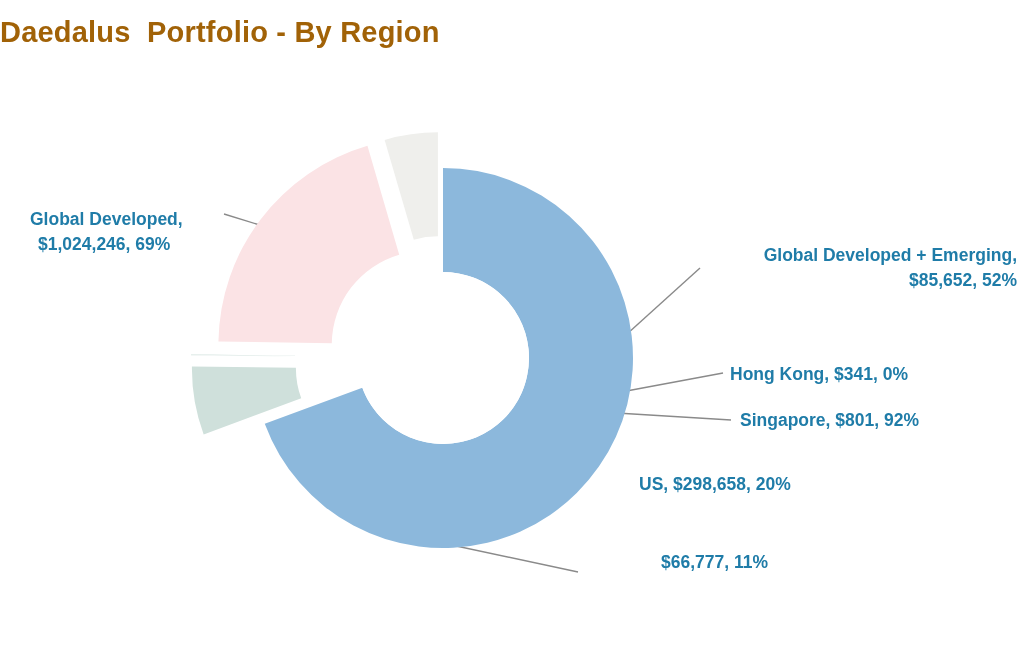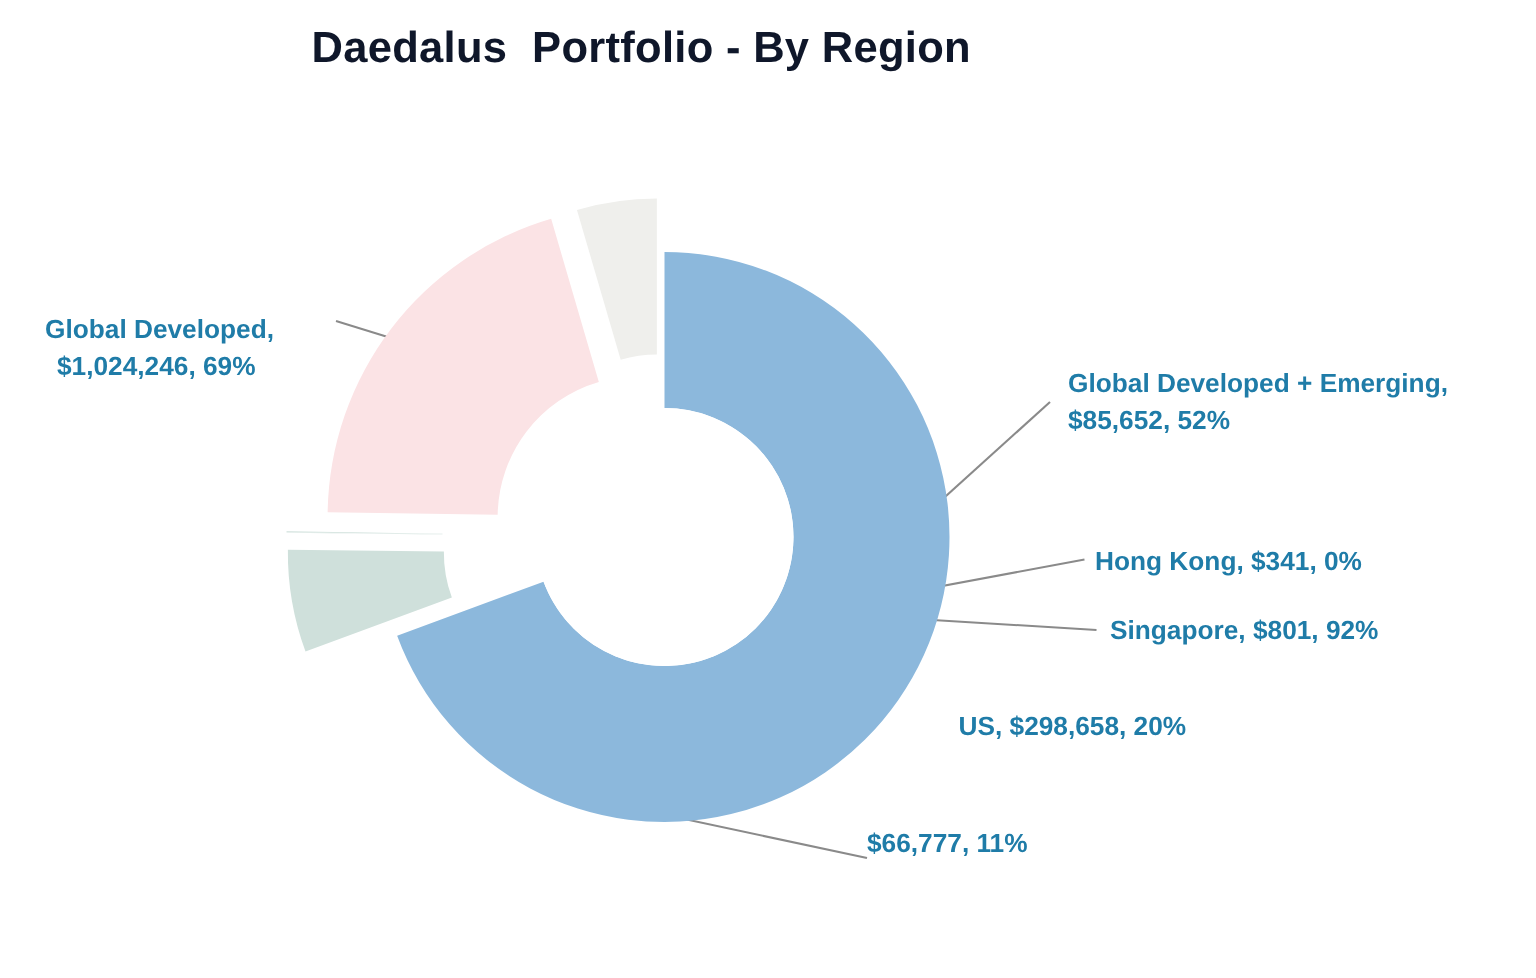--- a/index.html
+++ b/index.html
@@ -13,41 +13,41 @@
     height: 652px;
     background: #ffffff;
     overflow: hidden;
     font-family: "Liberation Sans", sans-serif;
   }
   #chart-title {
     position: absolute;
     left: 0;
     top: 16px;
     width: 855px;
-    text-align: center;
+    text-align: left;
     font-size: 29px;
     font-weight: bold;
     letter-spacing: 0.2px;
-    color: #0f172a;
+    color: #a16207;
     white-space: pre;
   }
   #donut-svg {
     position: absolute;
     left: 0;
     top: 0;
   }
   .data-label {
     position: absolute;
     color: #1F7CA8;
     font-size: 17.5px;
     font-weight: 600;
     line-height: 1.42;
     white-space: nowrap;
   }
-  .lbl-center { text-align: left; }
+  .lbl-center { text-align: right; }
   .lbl-left   { text-align: left; }
 </style>
 </head>
 <body>
 
 <div id="page">
 
   <div id="chart-title">Daedalus  Portfolio - By Region</div>
 
   <svg id="donut-svg" width="1024" height="652" viewBox="0 0 1024 652">

